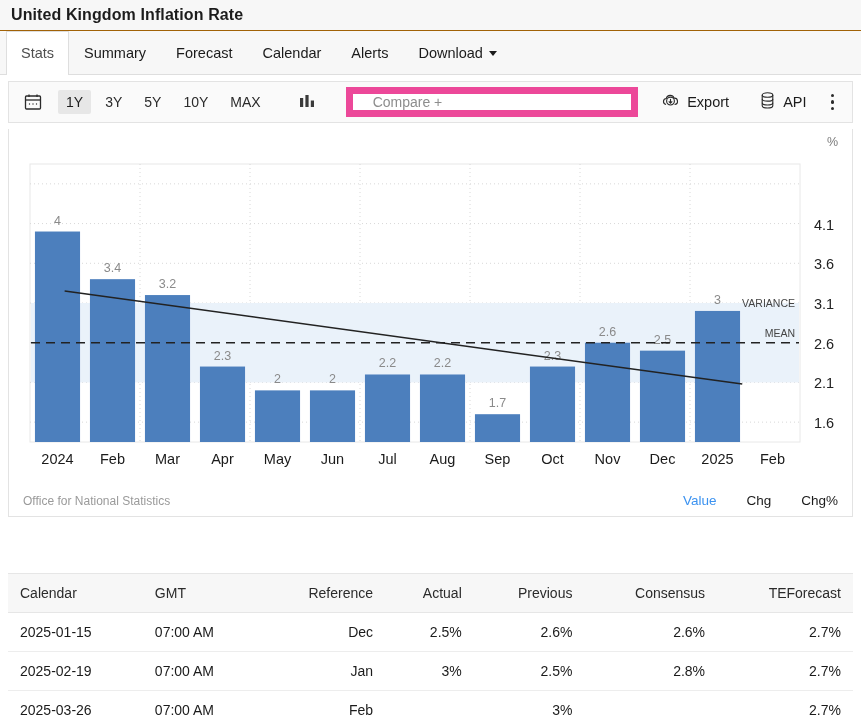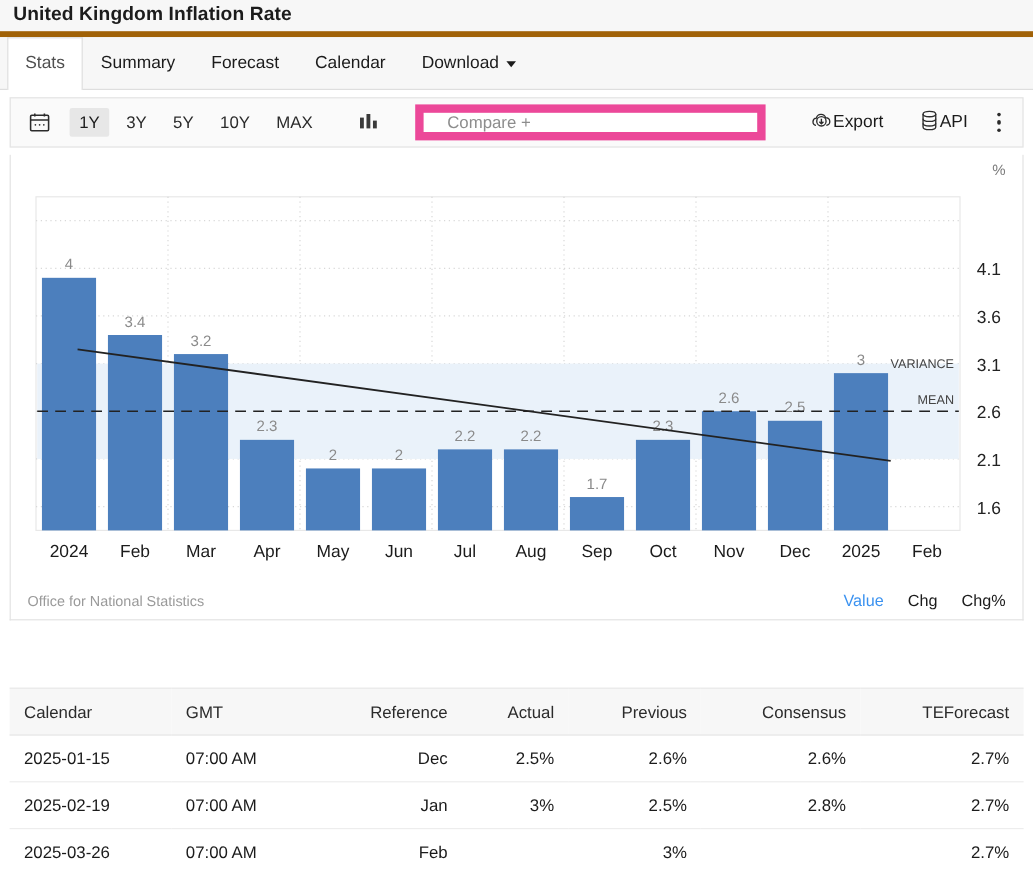--- a/index.html
+++ b/index.html
@@ -11,21 +11,21 @@
     -webkit-font-smoothing: antialiased;
   }
   #app { position: relative; width: 861px; height: 724px; overflow: hidden; background:#fff; }
 
   
   .title-bar {
     height: 31px;
     padding: 0 11px;
     display: flex; align-items: center;
     background: #f7f7f7;
-    border-bottom: 5px solid #a16207;
+    border-bottom: 1px solid #a16207;
   }
   .title-bar .title {
     font-size: 16px; font-weight: bold; color: #1c1c1c; letter-spacing: .1px;
   }
 
   
   .tabs {
     height: 44px;
     display: flex; align-items: stretch;
     background: #f7f7f7;
@@ -82,21 +82,21 @@
     flex: 0 0 auto; width: 292px; height: 30px;
     margin-left: 22px;
     border: 7px solid #ec4899; background: #fff;
     font-size: 14px; color: #8d8d8d;
     padding: 0 20px; outline: none;
     font-family: "Liberation Sans", sans-serif;
   }
   .compare-input::placeholder { color: #8d8d8d; opacity: 1; }
   .tb-right { margin-left: auto; display: flex; align-items: center; }
   .tb-action {
-    display: flex; align-items: center; 
+    display: flex; align-items: center; gap: 7px;
     font-size: 14.5px; color: #1b1b1b;
     padding: 4px 8px; margin-left: 14px; cursor: pointer;
   }
   .kebab { display: flex; flex-direction: column; gap: 3px; padding: 6px 10px 6px 16px; cursor: pointer; }
   .kebab i { width: 3.5px; height: 3.5px; background: #2b2b2b; border-radius: 50%; display:block; }
 
   
   .chart-card {
     margin: 6px 8px 0 8px;
     border: 1px solid #e3e3e3;
@@ -109,21 +109,21 @@
   .pct-label {
     position: absolute; right: 14px; top: 6px;
     font-size: 12.5px; color: #7b7b7b;
   }
   .chart-footer {
     position: absolute; left: 0; right: 0; bottom: 8px;
     display: flex; align-items: center;
     padding: 0 14px;
   }
   .source-text { font-size: 12px; color: #9a9a9a; }
-  .value-toggles { margin-left: auto; display: flex; align-items: flex-end; gap: 20px; }
+  .value-toggles { margin-left: auto; display: flex; align-items: flex-end; gap: 30px; }
   .vt { font-size: 13.5px; color: #1b1b1b; cursor: pointer; }
   .vt.active { color: #3b92f0; }
 
   
   .table-wrap { margin: 56px 8px 0 8px; }
   table.cal { width: 100%; border-collapse: collapse; font-size: 14px; }
   table.cal th {
     background: #f7f7f7;
     font-weight: normal; color: #2b2b2b;
     text-align: right;
@@ -156,20 +156,23 @@
         <span>Stats</span>
       </div>
       <div class="tab">
         <span>Summary</span>
       </div>
       <div class="tab">
         <span>Forecast</span>
       </div>
       <div class="tab">
         <span>Calendar</span>
+      </div>
+      <div class="tab">
+        <span>Alerts</span>
       </div>
       <div class="tab">
         <span>Download</span>
         <span class="caret"></span>
       </div>
     </div>
 
   <div class="toolbar">
     <div class="tb-icon-btn">
       <svg width="18" height="18" viewBox="0 0 18 18" fill="none" stroke="#2b2b2b" stroke-width="1.3">

